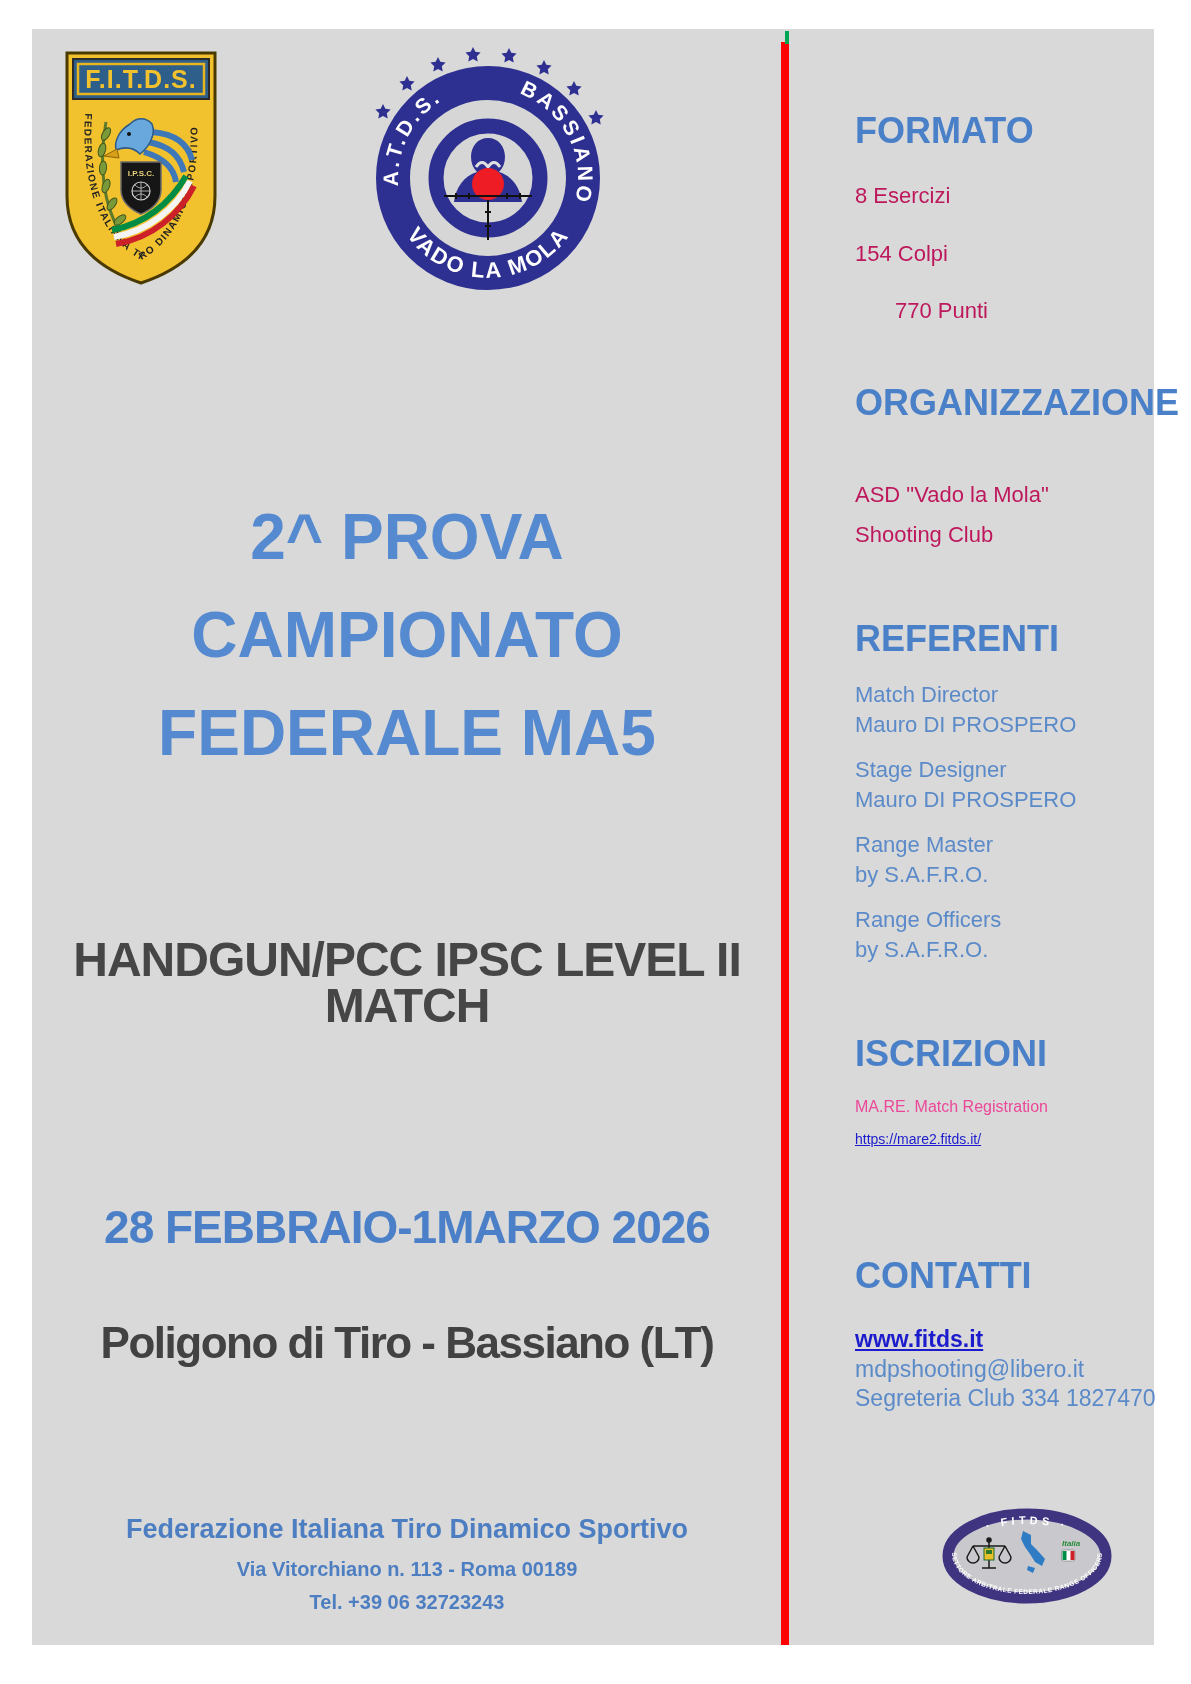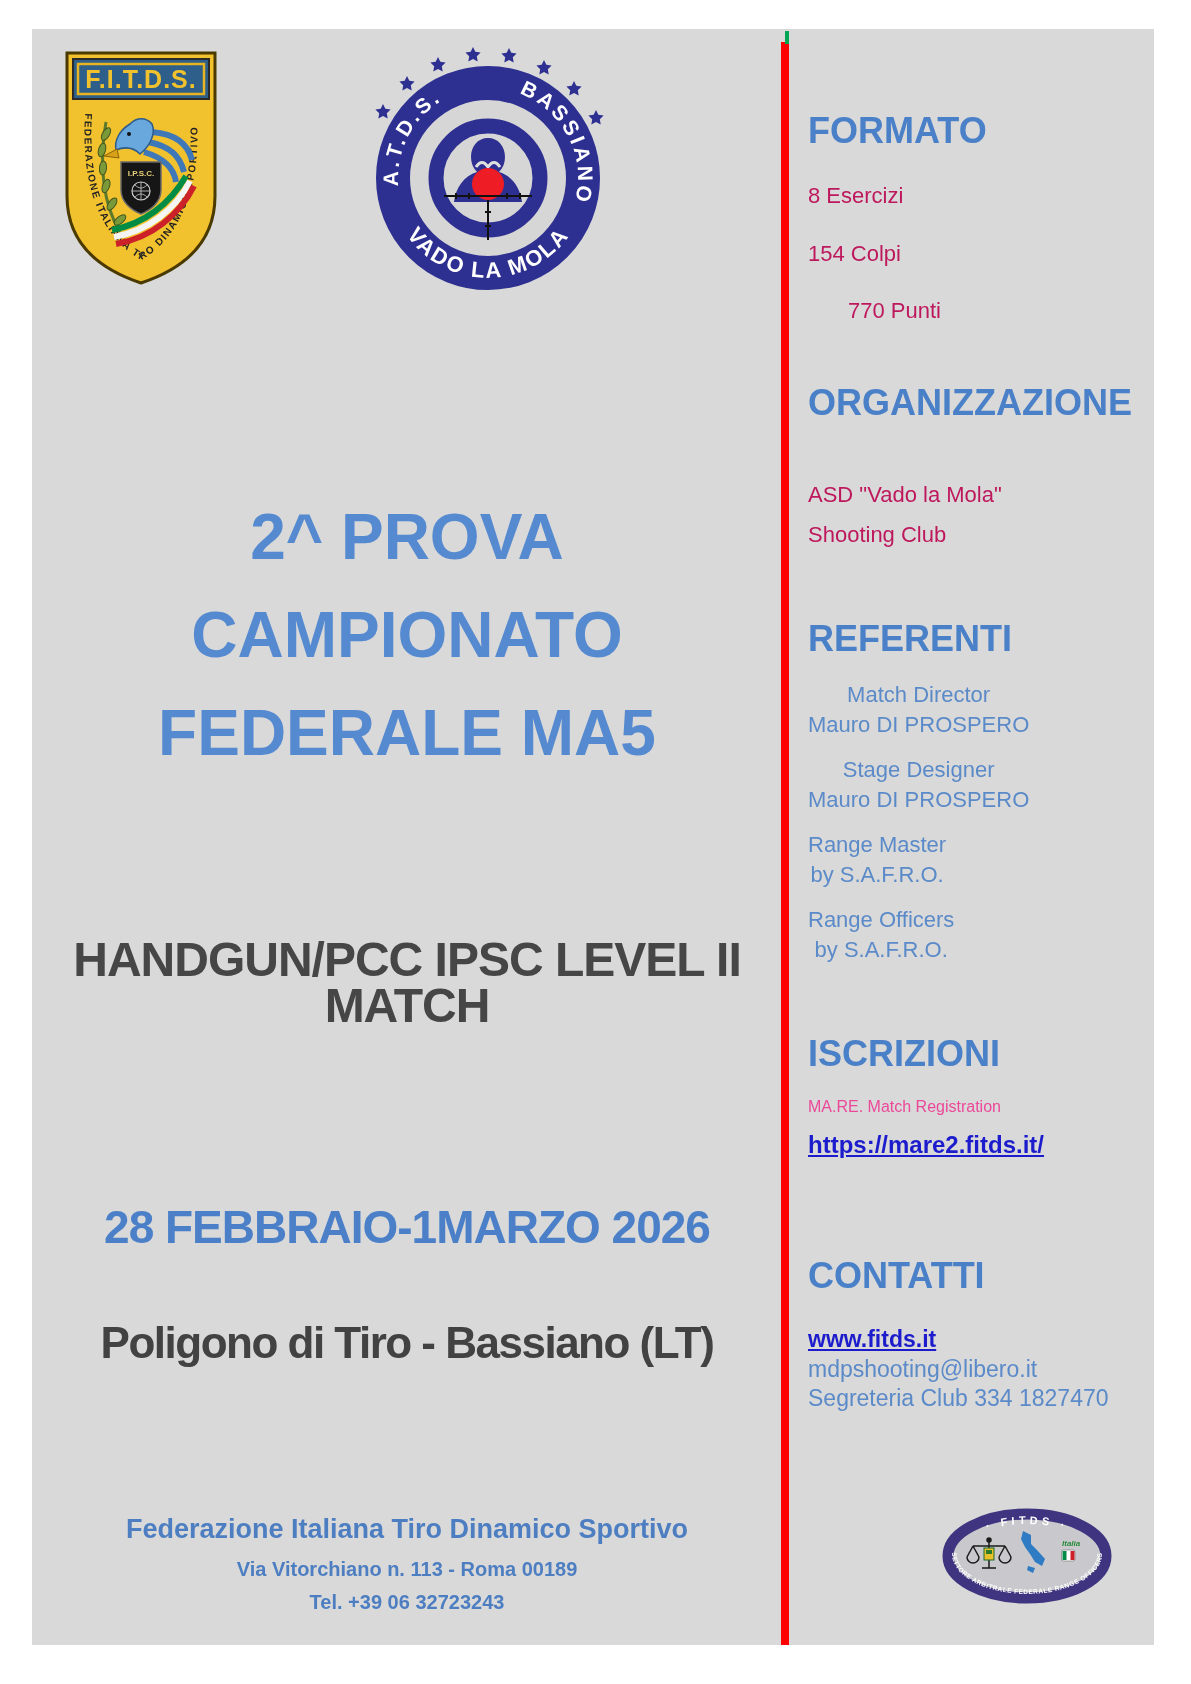--- a/index.html
+++ b/index.html
@@ -12,27 +12,27 @@
   .abs{position:absolute;}
   .left-line{position:absolute;left:32px;width:750px;text-align:center;white-space:nowrap;}
 
   .title-line{font-size:64px;font-weight:bold;color:#568ad0;line-height:98px;}
   .subtitle-line{font-size:48px;font-weight:bold;color:#464646;letter-spacing:-1px;line-height:64px;}
   .date-line{font-size:46px;font-weight:bold;color:#4b80c9;letter-spacing:-1px;}
   .location-line{font-size:44px;font-weight:bold;color:#424242;letter-spacing:-1.5px;}
   .footer-org{font-size:27px;font-weight:bold;color:#4d7ec1;}
   .footer-small{font-size:20px;font-weight:bold;color:#4d7ec1;}
 
-  .side{position:absolute;left:808px;white-space:nowrap;text-align:center;}
+  .side{position:absolute;left:855px;white-space:nowrap;}
   .side-header{font-size:36px;font-weight:bold;color:#4a80c8;}
   .side-item{font-size:22px;color:#be185d;}
   .side-role{font-size:22px;color:#5b8ac9;line-height:30px;}
   .side-contact{font-size:23px;color:#5b8ac9;line-height:29px;}
   .side-reg{font-size:16px;color:#ec4899;}
-  a.side-link{font-size:24px;color:#1c1ccd;text-decoration:underline;font-weight:bold;}
+  a.side-link{font-size:14px;color:#1c1ccd;text-decoration:underline;font-weight:normal;}
   a.side-link2{font-size:23px;color:#1c1ccd;text-decoration:underline;font-weight:bold;}
 </style>
 </head>
 <body>
 
 <div class="page">
   <div class="panel"></div>
   <div class="divider-red"></div>
   <div class="divider-green"></div>
 

